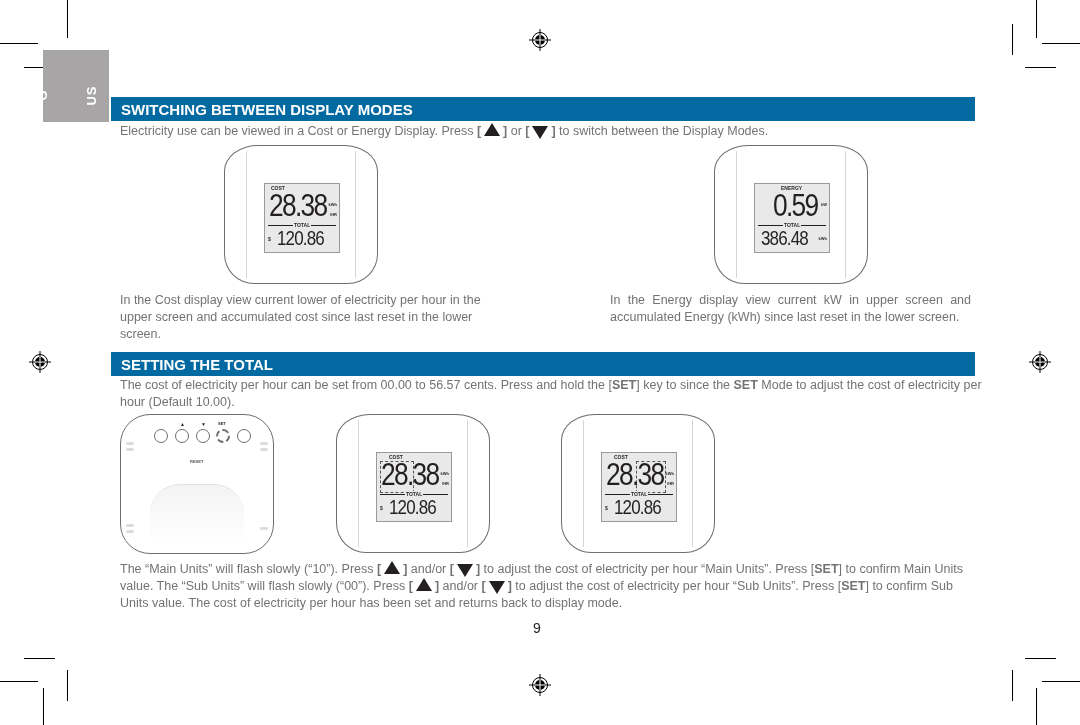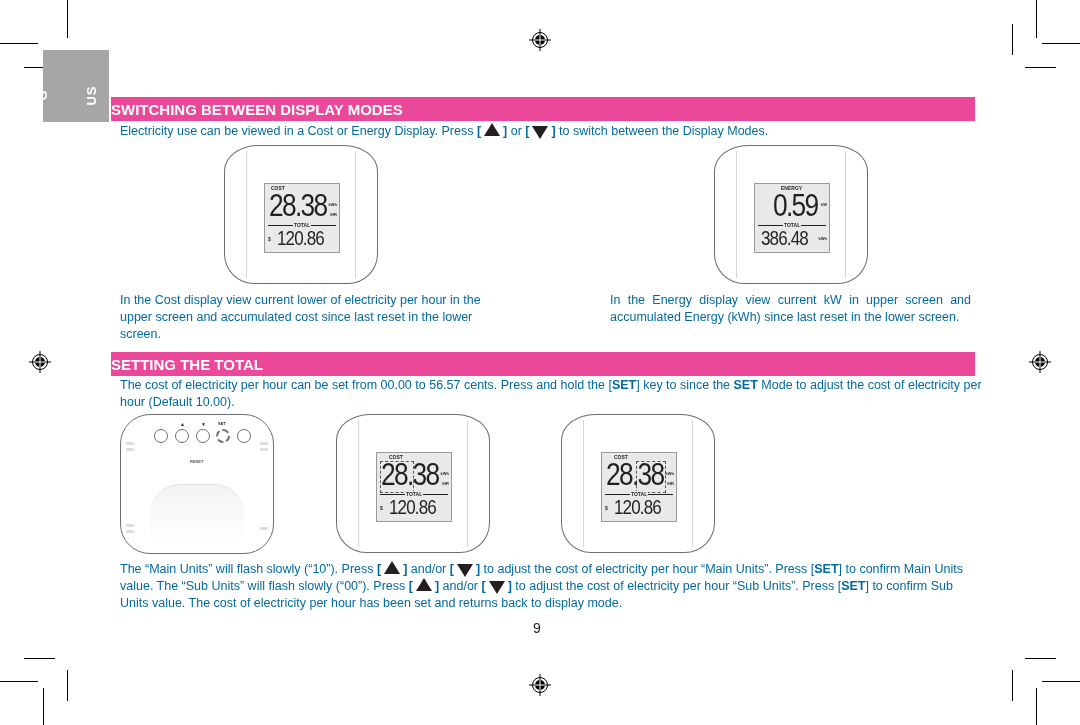--- a/index.html
+++ b/index.html
@@ -4,23 +4,23 @@
 <style>
   html, body { margin:0; padding:0; }
   body { width:1080px; height:725px; position:relative; background:#ffffff; overflow:hidden;
          font-family:"Liberation Sans", sans-serif; color:#231f20; }
   .crop { position:absolute; background:#000; }
   .reg { position:absolute; width:22px; height:22px; }
   .lang-tab { position:absolute; left:43px; top:50px; width:66px; height:72px; background:#a7a5a6; }
   .lang-tab .us { position:absolute; left:38px; top:38px; transform:rotate(-90deg); transform-origin:center;
                   color:#fff; font-weight:bold; font-size:13px; letter-spacing:1px; }
   .lang-tab .ghost { position:absolute; left:-6px; top:38px; transform:rotate(-90deg); color:#fff; font-weight:bold; font-size:13px; }
-  .bar { position:absolute; left:111px; width:864px; height:24px; background:#ec4899; color:#fff;
-         font-weight:bold; font-size:15px; line-height:25px; box-sizing:border-box; }
-  .txt { position:absolute; font-size:12.5px; line-height:17px; color:#0369a1; }
+  .bar { position:absolute; left:111px; width:864px; height:24px; background:#0369a1; color:#fff;
+         font-weight:bold; font-size:15px; line-height:25px; padding-left:10px; box-sizing:border-box; }
+  .txt { position:absolute; font-size:12.5px; line-height:17px; color:#737373; }
   .txt b { font-weight:bold; }
   .tri-up { display:inline-block; width:0; height:0; border-left:8px solid transparent; border-right:8px solid transparent;
             border-bottom:13px solid #231f20; vertical-align:-1px; margin:0 3px; }
   .tri-down { display:inline-block; width:0; height:0; border-left:8px solid transparent; border-right:8px solid transparent;
               border-top:13px solid #231f20; vertical-align:-4px; margin:0 3px; }
   .device { position:absolute; width:154px; height:139px; }
   .device .body { position:absolute; inset:0; border:1.5px solid #6d6e71; border-radius:34px 34px 30px 30px / 26px 26px 30px 30px; background:#fff; }
   .device .band { position:absolute; top:6px; bottom:6px; left:22px; right:22px; border-left:1px solid #d6d6d6; border-right:1px solid #d6d6d6; }
   .device .lcd { position:absolute; left:40px; top:38px; width:74px; height:68px; background:#e9e9e9; border:1px solid #9a9a9a; }
   .lcd .lab { position:absolute; font-size:5px; font-weight:bold; color:#231f20; }

